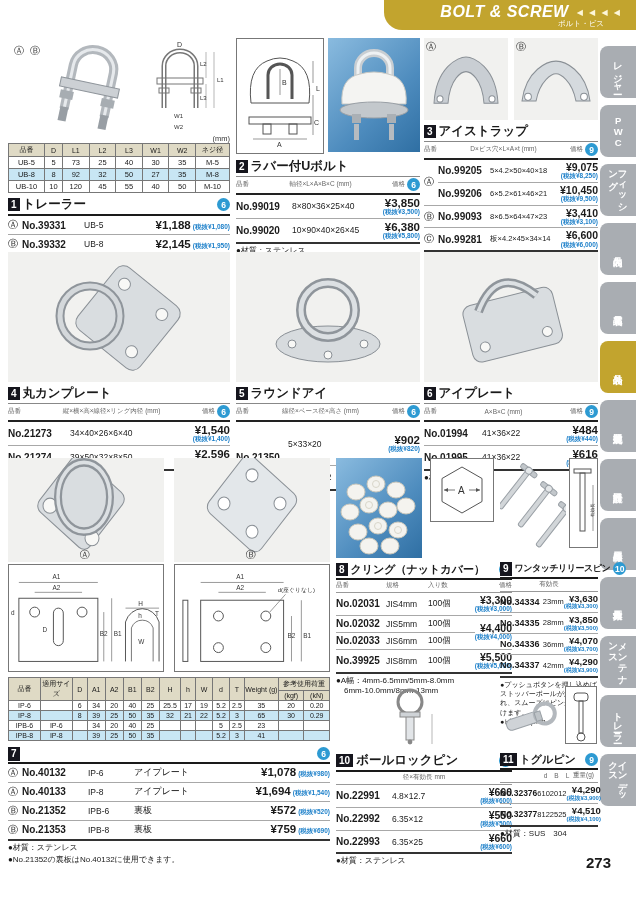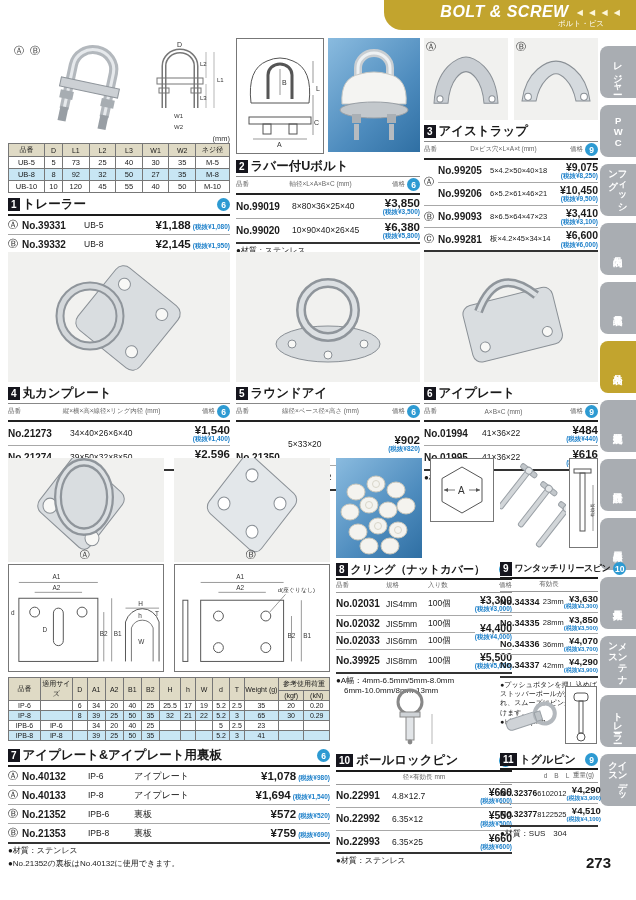--- a/index.html
+++ b/index.html
@@ -655,21 +655,20 @@
           <td>5.2</td>
           <td>3</td>
           <td>41</td>
           <td></td>
           <td></td>
     </tr>
   </tbody>
     </table>
   <div class="titlebar" style="margin-top:6px;">
     <span class="secnum">7</span>
-    <span class="sectitle">アイプレート&amp;アイプレート用裏板</span>
     <span class="ccount">6</span>
   </div>
   <div class="plist">
     <div class="prow">
       <span class="mark">Ⓐ</span>
       <span class="pno" style="width:66px;">No.40132</span>
       <span class="pspec" style="width:46px;">IP-6</span>
       <span class="pname">アイプレート</span>
       <span class="inlineprice">
           <span class="price">¥1,078</span>

